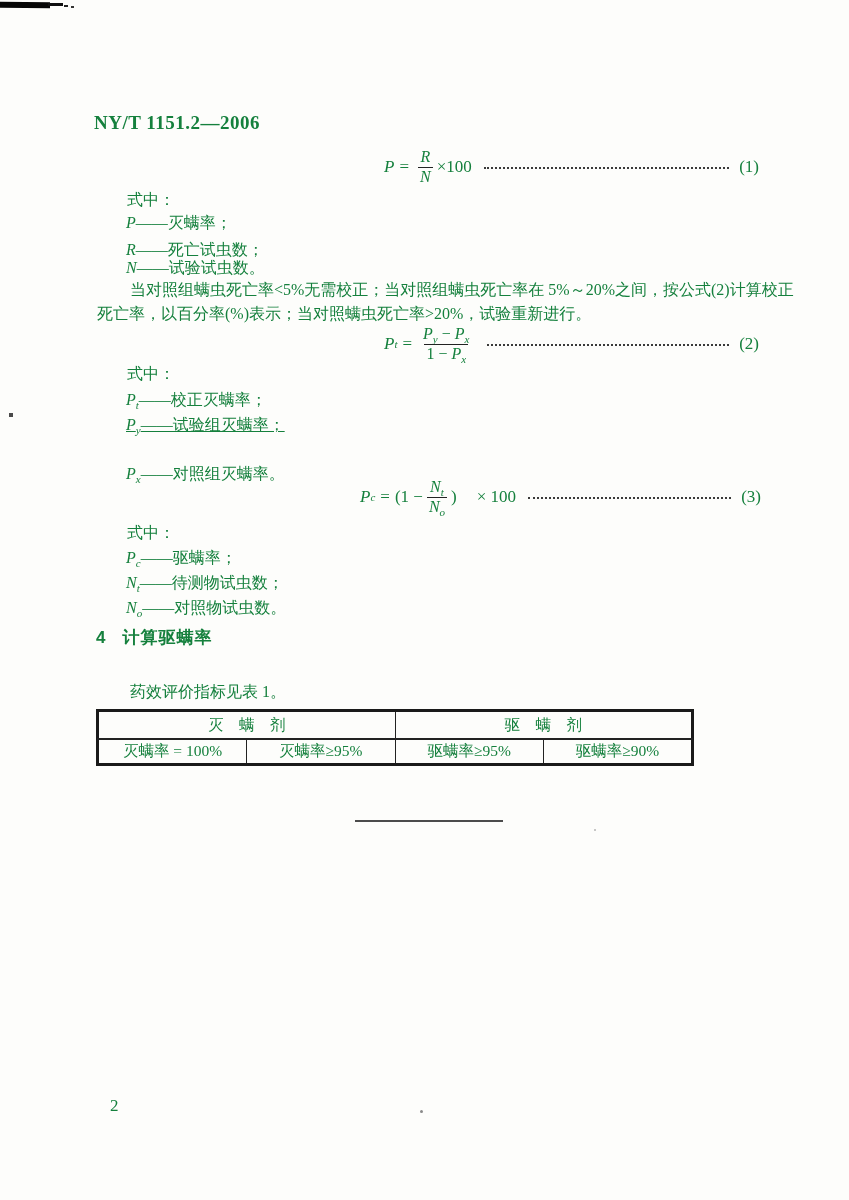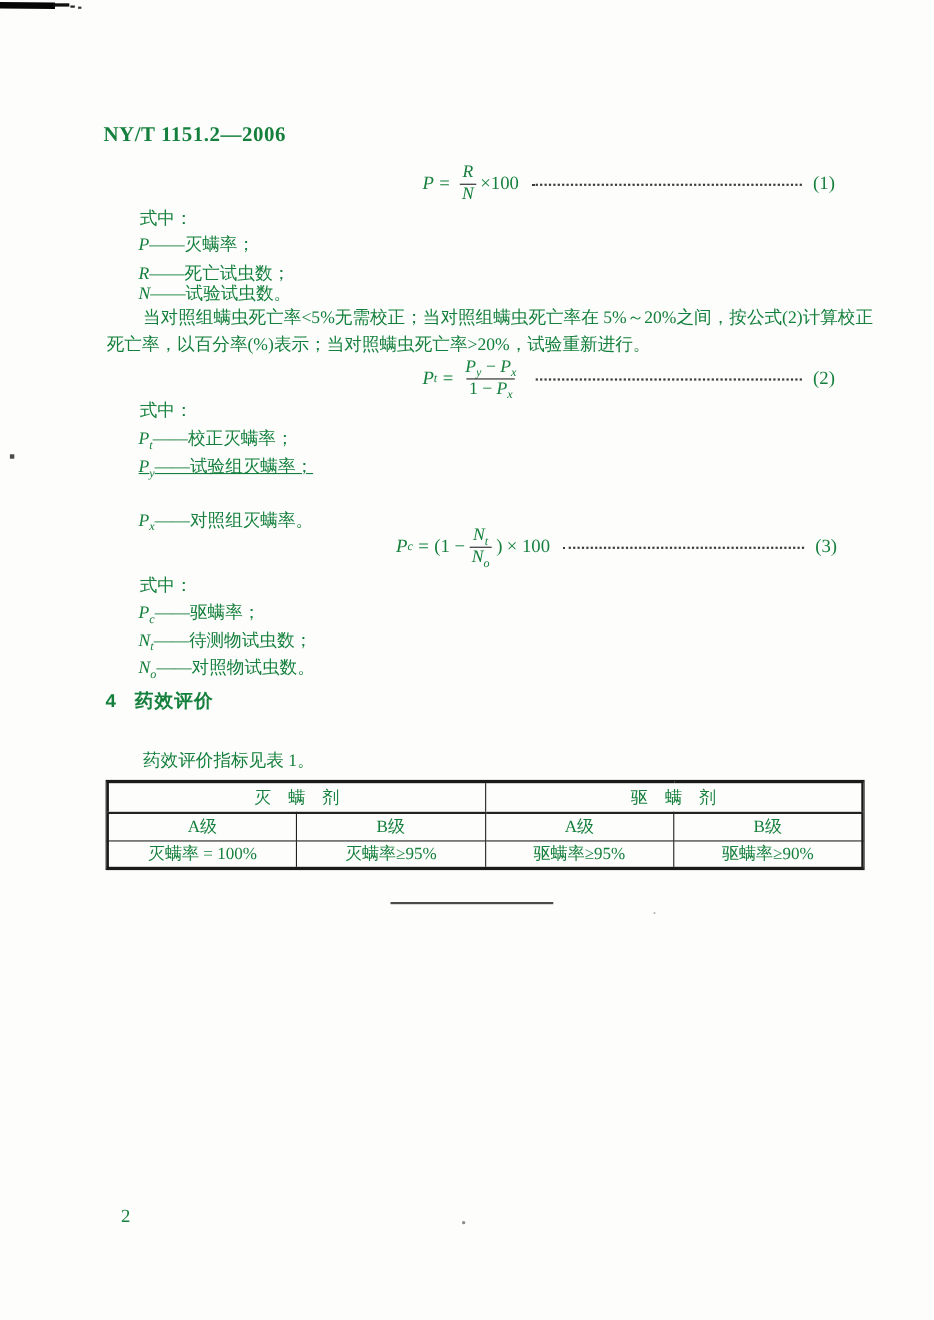--- a/index.html
+++ b/index.html
@@ -19,21 +19,21 @@
   .frac { display:inline-flex; flex-direction:column; align-items:center; font-size:16px; line-height:1.15; margin:0 4px; }
   .frac .den { border-top:1.4px solid #222; padding:0 2px; }
   .frac .num { padding:0 2px; }
   .dots { flex:1 1 auto; height:0; border-bottom:2.6px dotted #3a3a3a; margin:2px 10px 0 12px; }
   .eqno { font-size:17px; }
   
   .sec-heading { position:absolute; left:96px; top:626px; font-family:"Liberation Sans","DejaVu Sans",sans-serif; font-weight:700; font-size:17px; letter-spacing:1px; }
   .sec-heading .num { margin-right:16px; }
   .tbl-caption { position:absolute; left:97px; top:683px; width:660px; text-align:center; font-family:"Liberation Sans","DejaVu Sans",sans-serif; font-weight:700; font-size:16px; }
   
-  table.t1 { position:absolute; left:97px; top:710px; width:688px; border-collapse:collapse; font-size:15.5px; table-layout:fixed; }
+  table.t1 { position:absolute; left:97px; top:710px; width:596px; border-collapse:collapse; font-size:15.5px; table-layout:fixed; }
   table.t1 td { border:1px solid #222; text-align:center; vertical-align:middle; padding:0; }
   table.t1 tr.gh td { height:28px; border-bottom-width:2px; }
   table.t1 tr.sh td { height:25px; }
   table.t1 tr.vals td { height:25px; }
   table.t1 { border:2px solid #1a1a1a; outline:1px solid #1a1a1a; outline-offset:0px; }
   
   .smudge-a { position:absolute; left:0; top:2px; width:50px; height:6px; background:#060606; transform:rotate(0.4deg); }
   .smudge-b { position:absolute; left:48px; top:3px; width:15px; height:3px; background:#101010; }
   .smudge-c { position:absolute; left:64px; top:5px; width:4px; height:2px; background:#222; }
   .smudge-d { position:absolute; left:71px; top:6px; width:3px; height:2px; background:#333; }
@@ -123,53 +123,47 @@
     <span class="eqbody">
       <var>P</var>
         <sub class="ss">c</sub>
       <span style="margin:0 5px;">=</span>
       <span>(1 −</span>
       <span class="frac">
         <span class="num"><var>N</var><sub class="ss">t</sub></span>
         <span class="den"><var>N</var><sub class="ss">o</sub></span>
       </span>
       <span>)</span>
-      <span style="margin-left:4px;">× 100</span>
+      <span style="margin-left:20px;">× 100</span>
     </span>
     <span class="dots"></span>
     <span class="eqno">(3)</span>
   </div>
 
   <div class="line" style="left:127px; top:523px;">式中：</div>
   <div class="line" style="left:126px; top:548px;">
     <var>P</var><sub class="ss">c</sub><span>——驱螨率；</span>
   </div>
   <div class="line" style="left:126px; top:573px;">
     <var>N</var><sub class="ss">t</sub><span>——待测物试虫数；</span>
   </div>
   <div class="line" style="left:126px; top:598px;">
     <var>N</var><sub class="ss">o</sub><span>——对照物试虫数。</span>
   </div>
 
   <div class="sec-heading">
-    <span class="num">4</span><span>药效评价</span>
+    <span class="num">4</span><span>计算驱螨率</span>
   </div>
   <div class="line" style="left:130px; top:682px;">药效评价指标见表 1。</div>
 
   <table class="t1">
     <tbody>
         <tr class="gh">
       <td colspan="2">灭　螨　剂</td>
       <td colspan="2">驱　螨　剂</td>
-    </tr>
-    <tr class="sh">
-      <td>A级</td>
-      <td>B级</td>
-      <td>A级</td>
-      <td>B级</td>
     </tr>
     <tr class="vals">
       <td>灭螨率 = 100%</td>
       <td>灭螨率≥95%</td>
       <td>驱螨率≥95%</td>
       <td>驱螨率≥90%</td>
     </tr>
   </tbody>
     </table>
 

